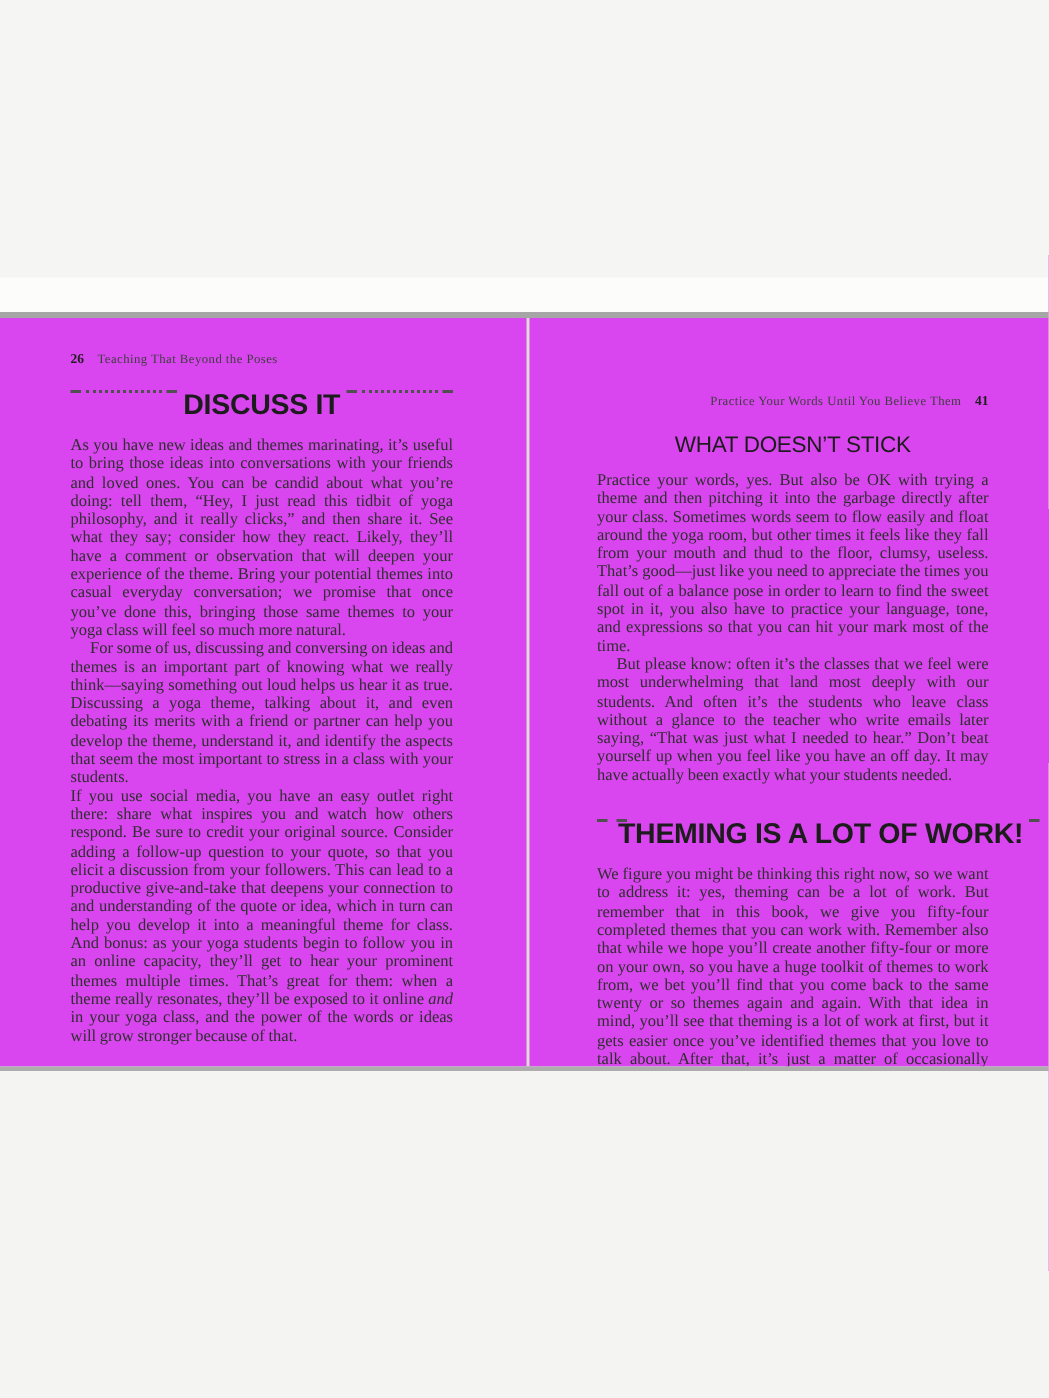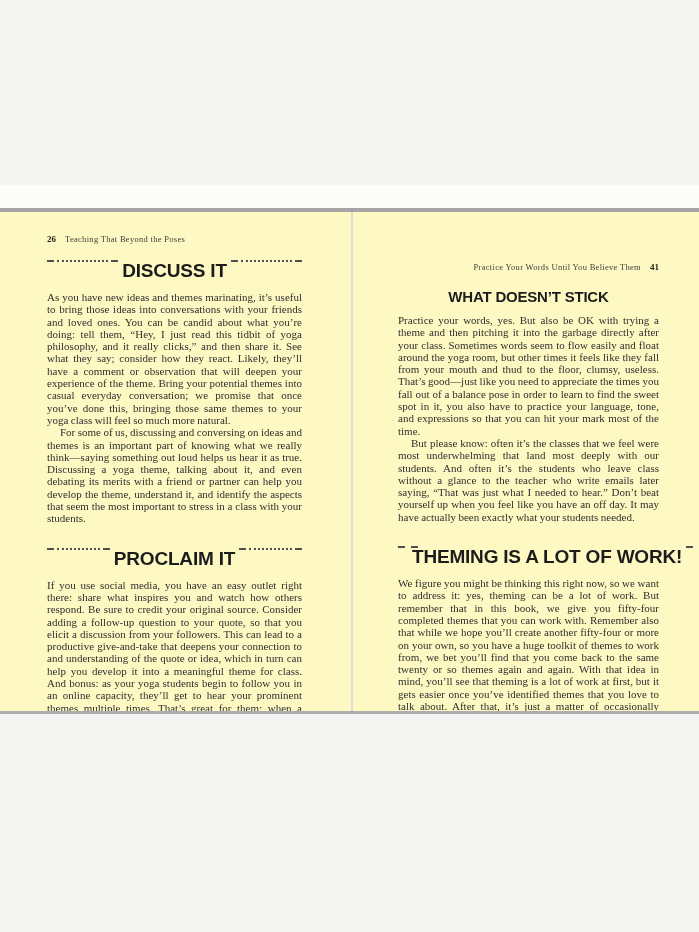--- a/index.html
+++ b/index.html
@@ -13,21 +13,21 @@
   }
   .top-band   { position: absolute; top: 0; left: 0; right: 0; height: 185px; background: #f5f5f4; }
   .top-strip  { position: absolute; top: 185px; left: 0; right: 0; height: 23px; background: #fcfcfb; }
   .top-rule   { position: absolute; top: 208px; left: 0; right: 0; height: 4px; background: #a6a6a6; }
   .bottom-rule{ position: absolute; top: 711px; left: 0; right: 0; height: 3px; background: #adadad; }
   .bottom-band{ position: absolute; top: 714px; left: 0; right: 0; bottom: 0; background: #f4f4f3; }
 
   .spread {
     position: absolute; top: 212px; left: 0;
     width: 699px; height: 499px;
-    background: #fef9c3;
+    background: #d946ef;
     display: flex;
   }
   .page { box-sizing: border-box; height: 100%; overflow: hidden; }
   .page-left  { width: 353px; border-right: 2px solid #dcdcda; padding: 22px 49px 0 47px; }
   .page-right { flex: 1; padding: 22px 40px 0 45px; }
 
   .running-head {
     font-size: 8.5px; letter-spacing: 0.3px; color: #3e3e3e;
     display: flex; align-items: baseline; gap: 9px; white-space: nowrap;
   }
@@ -41,21 +41,21 @@
     color: #1c1c1c;
     font-family: "Liberation Sans", sans-serif;
     font-weight: bold; font-size: 19px; letter-spacing: -0.2px;
     white-space: nowrap;
     font-stretch: condensed;
   }
   .head-line2 {
     text-align: center; margin-top: 2px;
     color: #1c1c1c;
     font-family: "Liberation Sans", sans-serif;
-    font-weight: bold; font-size: 15px; letter-spacing: -0.2px;
+    font-weight: normal; font-size: 15px; letter-spacing: -0.2px;
     font-stretch: condensed;
   }
   .hline { flex: 1; display: flex; align-items: center; gap: 3px; min-width: 10px; }
   .hdots { flex: 1; height: 0; border-top: 2px dotted #505050; }
   .hdash { width: 7px; height: 2px; background: #505050; flex: none; }
 
   .bodytext {
     font-size: 11px; line-height: 12.3px;
     color: #2f2f2f; text-align: justify;
     margin: 0;
@@ -90,35 +90,20 @@
         <span class="hline">
             <span class="hdash"></span>
             <span class="hdots"></span>
             <span class="hdash"></span>
           </span>
       </div>
     </div>
     <p class="bodytext">As you have new ideas and themes marinating, it’s useful to bring those ideas into conversations with your friends and loved ones. You can be candid about what you’re doing: tell them, “Hey, I just read this tidbit of yoga philosophy, and it really clicks,” and then share it. See what they say; consider how they react. Likely, they’ll have a comment or observation that will deepen your experience of the theme. Bring your potential themes into casual everyday conversation; we promise that once you’ve done this, bringing those same themes to your yoga class will feel so much more natural.</p>
     <p class="bodytext ind">For some of us, discussing and conversing on ideas and themes is an important part of knowing what we really think—saying something out loud helps us hear it as true. Discussing a yoga theme, talking about it, and even debating its merits with a friend or partner can help you develop the theme, understand it, and identify the aspects that seem the most important to stress in a class with your students.</p>
 
-    <div class="sec-head-block second">
-      <div class="head-row">
-        <span class="hline">
-            <span class="hdash"></span>
-            <span class="hdots"></span>
-            <span class="hdash"></span>
-          </span>
-        <span>PROCLAIM IT</span>
-        <span class="hline">
-            <span class="hdash"></span>
-            <span class="hdots"></span>
-            <span class="hdash"></span>
-          </span>
-      </div>
-    </div>
     <p class="bodytext"><span>If you use social media, you have an easy outlet right there: share what inspires you and watch how others respond. Be sure to credit your original source. Consider adding a follow-up question to your quote, so that you elicit a discussion from your followers. This can lead to a productive give-and-take that deepens your connection to and understanding of the quote or idea, which in turn can help you develop it into a meaningful theme for class. And bonus: as your yoga students begin to follow you in an online capacity, they’ll get to hear your prominent themes multiple times. That’s great for them: when a theme really resonates, they’ll be exposed to it online </span><em>and</em><span> in your yoga class, and the power of the words or ideas will grow stronger because of that.</span></p>
   </div>
 
   <div class="page page-right">
     <div class="running-head right">
       <span>Practice Your Words Until You Believe Them</span>
       <span class="pg-num">41</span>
     </div>
 
     <div class="sec-head-block">

